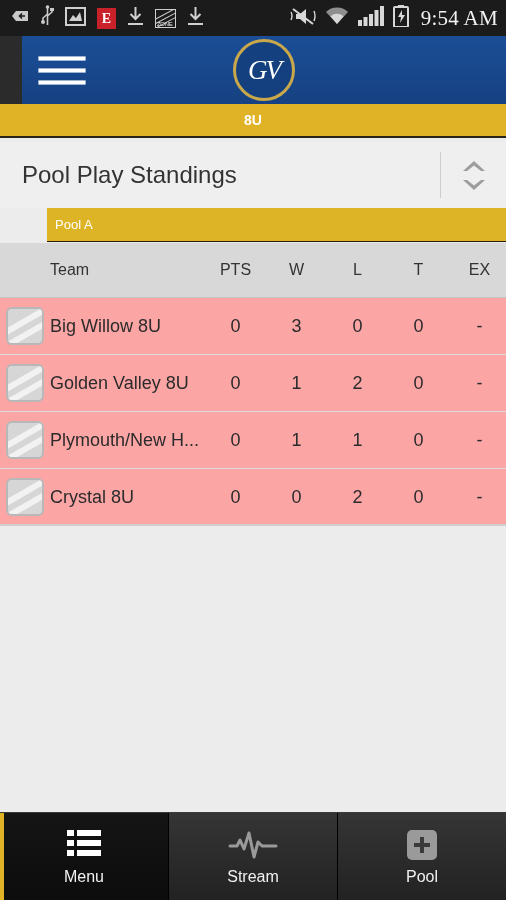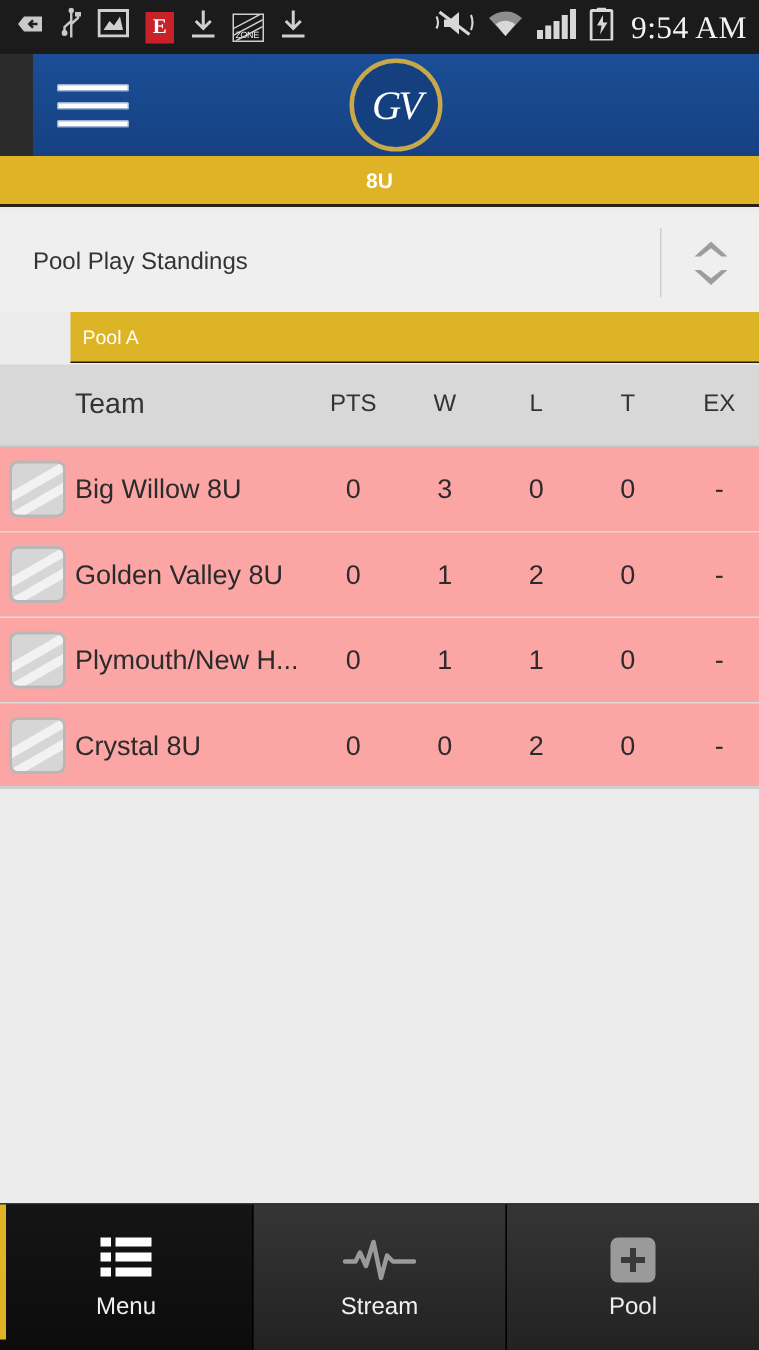--- a/index.html
+++ b/index.html
@@ -88,21 +88,21 @@
     display:flex; align-items:center; justify-content:center;
   }
   .subbar-text{ color:#ffffff; font-size:14px; font-weight:bold; }
 
   
   .spinner-row{
     position:absolute; left:0; top:142px; width:506px; height:66px;
     background:#efefef; display:flex; align-items:center;
   }
   .spinner-label{
-    flex:1; padding-left:22px; font-size:16px; color:#333333;
+    flex:1; padding-left:22px; font-size:24px; color:#333333;
   }
   .spinner-divider{
     width:1px; height:46px; background:#cdcdcd;
   }
   .spinner-btn{
     width:65px; height:66px; display:flex; flex-direction:column;
     align-items:center; justify-content:center; gap:3px; cursor:pointer;
   }
   .chev{ display:block; }
 
@@ -127,21 +127,21 @@
   .thead{
     height:55px; background:#d8d8d8; border-bottom:1px solid #c4c4c4;
   }
   .tbody-row{ height:57px; background:#fca5a5; }
   .c-icon{ width:50px; flex:0 0 50px; display:flex; justify-content:center; }
   .c-team{ flex:0 0 155px; font-size:18px; color:#2b2b2b;
            white-space:nowrap; overflow:hidden; text-overflow:ellipsis;
            padding-right:4px; }
   .c-num{ flex:0 0 61px; text-align:center; font-size:18px; color:#2b2b2b; }
   .c-ex{ flex:0 0 61px; text-align:center; font-size:18px; color:#2b2b2b; }
-  .thead .c-team{ font-size:19px; color:#333; }
+  .thead .c-team{ font-size:16px; color:#333; }
   .thead .c-num, .thead .c-ex{ font-size:16px; color:#333; }
 
   .teamicon{
     width:38px; height:38px; border-radius:6px;
     border:2px solid #b8b8b8; background:#d6d6d6;
     position:relative; overflow:hidden;
   }
   .teamicon::before{
     content:""; position:absolute; left:-14px; top:8px;
     width:66px; height:6px; background:#f2f2f2; transform:rotate(-30deg);
@@ -155,21 +155,21 @@
     position:absolute; left:0; top:524px; width:506px; height:2px;
     background:#cfcfcf;
   }
   .content-fill{
     position:absolute; left:0; top:526px; width:506px; height:284px;
     background:#ececec;
   }
 
   
   .tabbar{
-    position:absolute; left:0; bottom:0; width:506px; height:98px;
+    position:absolute; left:0; bottom:0; width:506px; height:88px;
     background:#141414; display:flex; border-top:1px solid #3a3a3a;
   }
   .tab{
     flex:1; display:flex; flex-direction:column;
     align-items:center; justify-content:center; gap:6px;
     cursor:pointer; position:relative;
   }
   .tab.selected{
     background:linear-gradient(180deg,#151515 0%,#0c0c0c 100%);
   }

